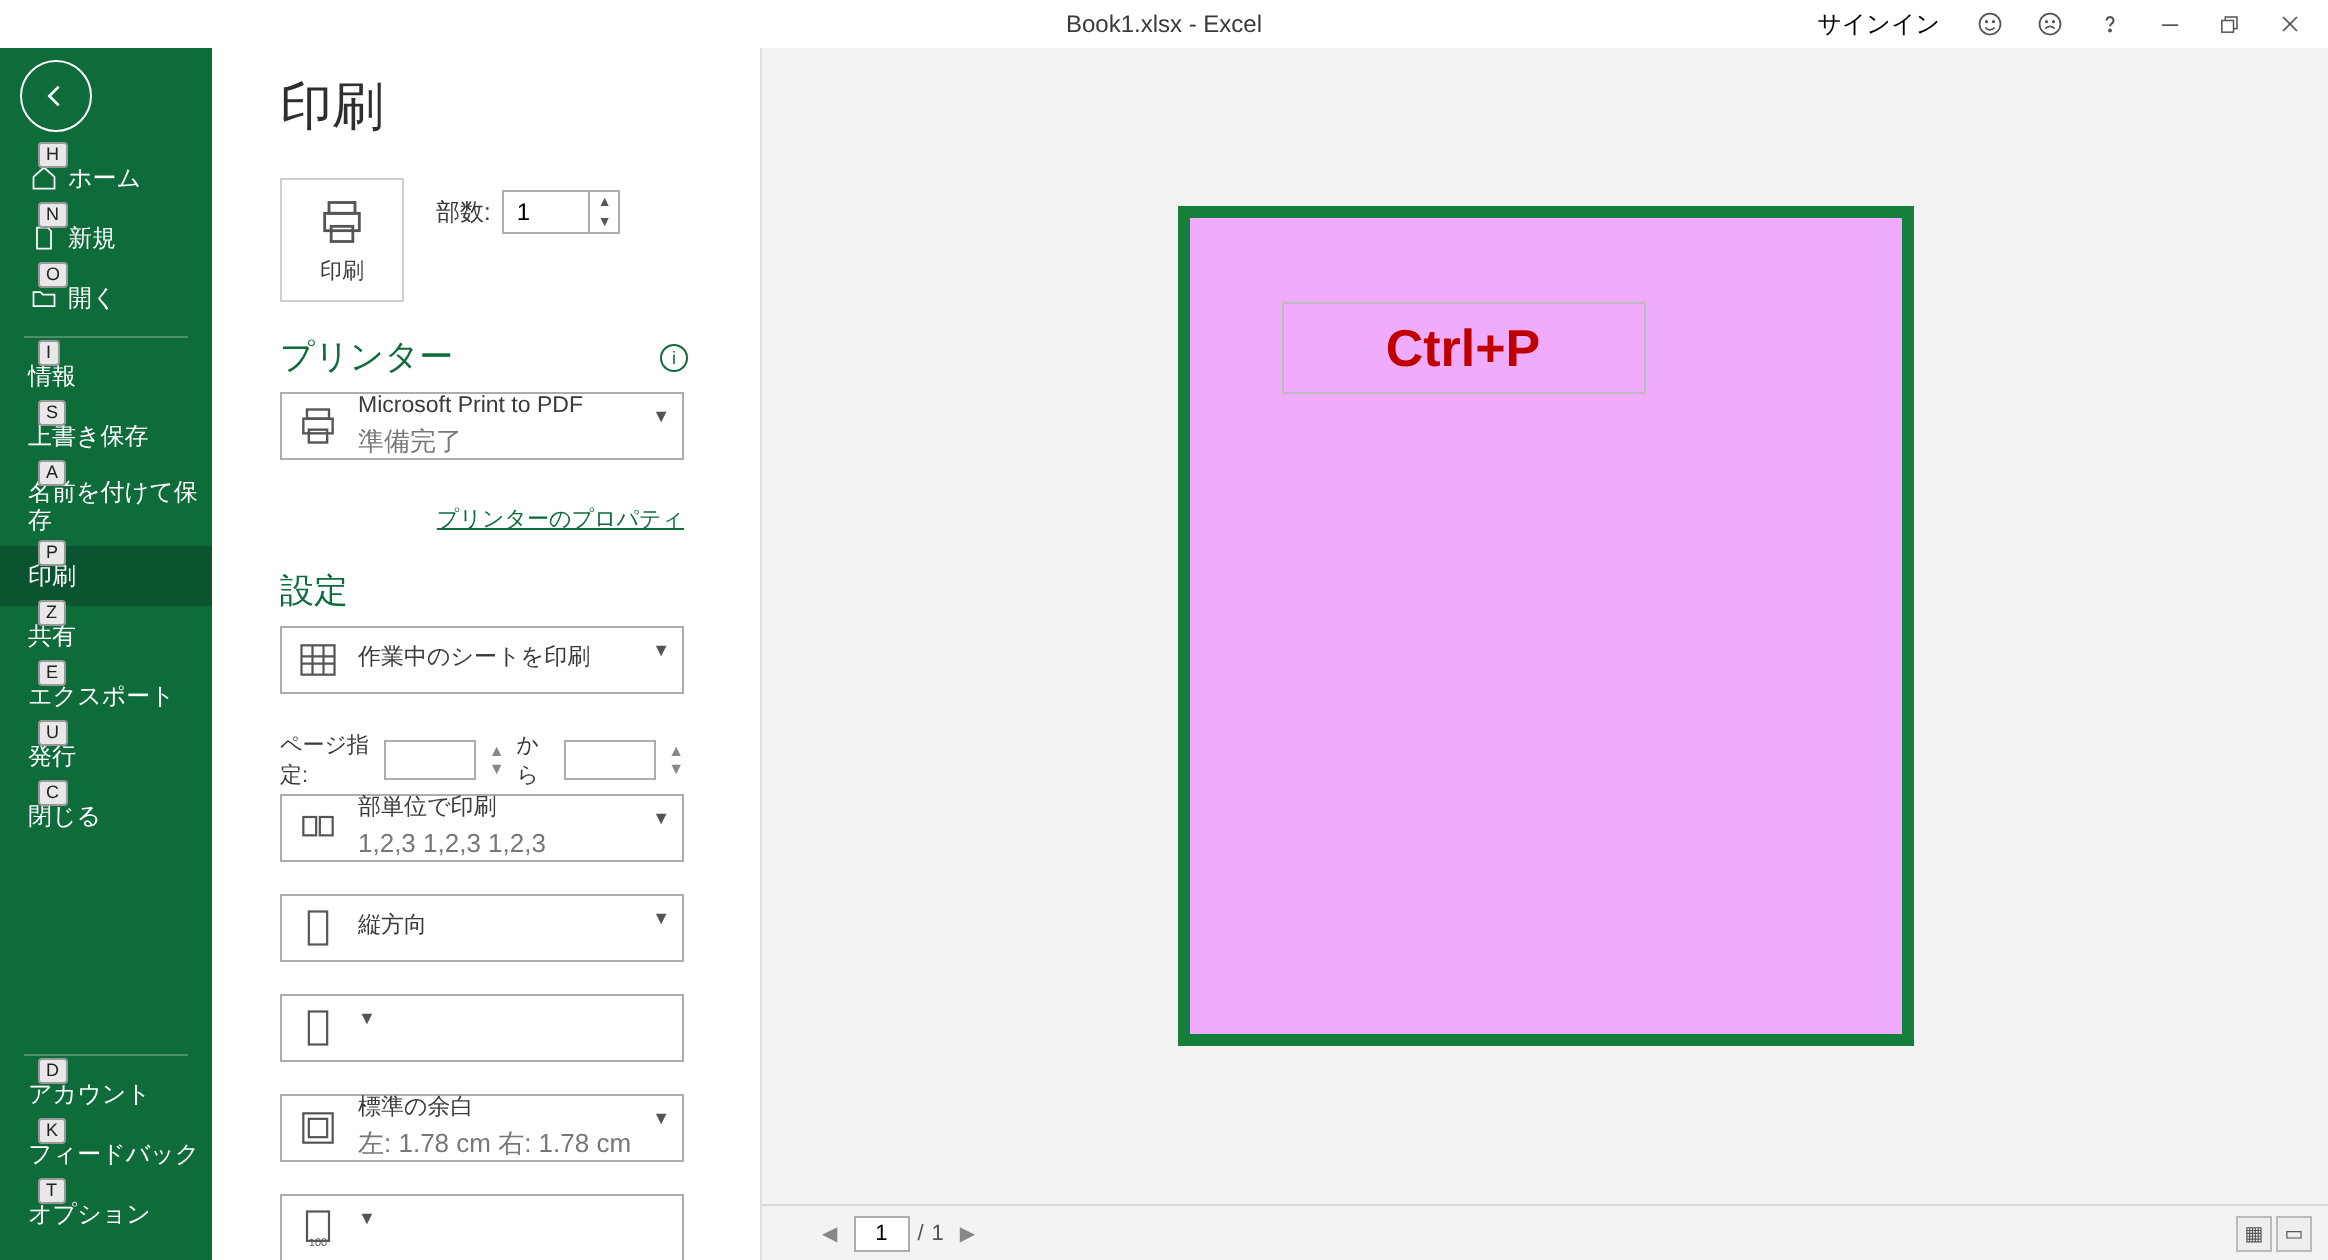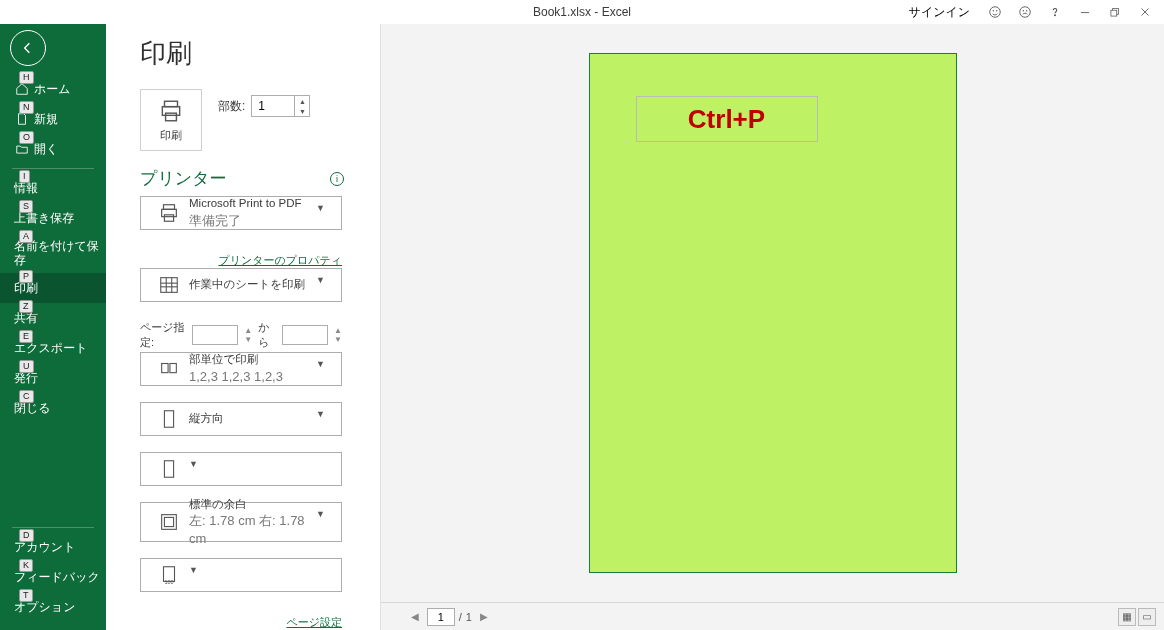--- a/index.html
+++ b/index.html
@@ -29,34 +29,34 @@
 .print-btn { width: 62px; height: 62px; border: 1px solid #cfcfcf; display: flex; flex-direction: column; align-items: center; justify-content: center; cursor: pointer; gap: 4px; }
 .print-btn svg { width: 26px; height: 26px; }
 .print-btn .lbl { font-size: 11px; color: #3a3a3a; }
 .copies-wrap { display: flex; align-items: center; gap: 6px; font-size: 12px; color: #3a3a3a; padding-top: 6px; }
 .spinner { display: flex; align-items: stretch; border: 1px solid #adadad; height: 22px; }
 .spinner input { border: none; width: 42px; font-size: 12px; padding: 0 6px; outline: none; }
 .spinner .arrows { display: flex; flex-direction: column; border-left: 1px solid #adadad; }
 .spinner .arrows div { width: 14px; flex: 1; display: flex; align-items: center; justify-content: center; font-size: 7px; color: #555; cursor: pointer; }
 .section-h { font-size: 17px; color: #0e6b3a; margin-top: 16px; margin-bottom: 6px; display: flex; align-items: center; justify-content: space-between; }
 .section-h .info { width: 14px; height: 14px; border: 1px solid #0e6b3a; border-radius: 50%; font-size: 9px; display: flex; align-items: center; justify-content: center; color: #0e6b3a; cursor: pointer; margin-right: 36px; }
-.dropdown { width: 202px; border: 1px solid #adadad; display: flex; align-items: center; min-height: 34px; padding: 2px 16px; cursor: pointer; position: relative; margin-bottom: 16px; }
+.dropdown { width: 202px; border: 1px solid #adadad; display: flex; align-items: center; min-height: 34px; padding: 2px 6px; cursor: pointer; position: relative; margin-bottom: 16px; }
 .dropdown .dicon { width: 24px; height: 24px; margin-right: 8px; display: flex; align-items: center; justify-content: center; flex-shrink: 0; }
 .dropdown .dicon svg { width: 22px; height: 22px; }
 .dropdown .body { flex: 1; min-width: 0; font-size: 11px; color: #3a3a3a; line-height: 1.35; }
 .dropdown .body .l1 { font-size: 11.5px; }
 .dropdown .body .l2 { font-size: 13px; color: #777; }
 .dropdown .caret { font-size: 9px; color: #555; align-self: flex-start; margin-top: 4px; }
 .link-row { text-align: right; width: 202px; margin-top: 4px; }
 .link-row a { font-size: 11px; color: #0e6b3a; text-decoration: underline; cursor: pointer; }
 .pagespec { display: flex; align-items: center; gap: 6px; font-size: 11px; color: #3a3a3a; margin: 2px 0; width: 202px; }
 .pagespec input { border: 1px solid #adadad; width: 46px; height: 20px; font-size: 11px; padding: 0 4px; }
 .preview-panel { flex: 1; background: #f3f3f3; position: relative; border-left: 1px solid #e0e0e0; display: flex; flex-direction: column; }
 .preview-area { flex: 1; display: flex; align-items: center; justify-content: center; }
-.page { width: 368px; height: 520px; background: #bef264; border: 1px solid #15803d; position: relative; }
+.page { width: 368px; height: 420px; background: #f0abfc; border: 6px solid #15803d; position: relative; }
 .cell-box { position: absolute; left: 46px; top: 42px; width: 182px; height: 46px; border: 1px solid #bbb; display: flex; align-items: center; justify-content: center; }
 .cell-box span { font-size: 26px; font-weight: 700; color: #c00000; font-family: "Arial Black", Arial, sans-serif; }
 .preview-footer { height: 28px; border-top: 1px solid #d8d8d8; display: flex; align-items: center; padding: 0 8px; font-size: 11px; color: #555; }
 .preview-footer .pager { display: flex; align-items: center; gap: 4px; margin-left: 18px; }
 .preview-footer .pager .arrow { cursor: pointer; padding: 2px 4px; color: #888; font-size: 10px; }
 .preview-footer .pager input { width: 28px; height: 18px; border: 1px solid #adadad; text-align: center; font-size: 11px; }
 .preview-footer .zoom { margin-left: auto; display: flex; gap: 2px; }
 .preview-footer .zoom div { width: 18px; height: 18px; border: 1px solid #bbb; display: flex; align-items: center; justify-content: center; cursor: pointer; font-size: 10px; background: #eee; }
 .accel-key { position: absolute; left: 19px; top: -3px; background: #e8e8e8; color: #222; font-size: 9px; border: 1px solid #999; border-radius: 2px; padding: 0 3px; line-height: 11px; }
 .nav-item { overflow: visible; }
@@ -237,20 +237,23 @@
               </svg>
           </div>
           <div class="body">
             <div class="l1">Microsoft Print to PDF</div>
             <div class="l2">準備完了</div>
           </div>
           <div class="caret">▼</div>
         </div>
         <div class="link-row"><a>プリンターのプロパティ</a></div>
 
+        <div class="section-h">
+            <span>設定</span>
+          </div>
 
         <div class="dropdown">
           <div class="dicon">
               <svg viewBox="0 0 24 24" fill="none" stroke="#555" stroke-width="1.2">
                 <rect x="3" y="4" width="18" height="16"></rect>
                 <line x1="3" y1="10" x2="21" y2="10"></line>
                 <line x1="3" y1="14" x2="21" y2="14"></line>
                 <line x1="9" y1="4" x2="9" y2="20"></line>
                 <line x1="15" y1="4" x2="15" y2="20"></line>
               </svg>

